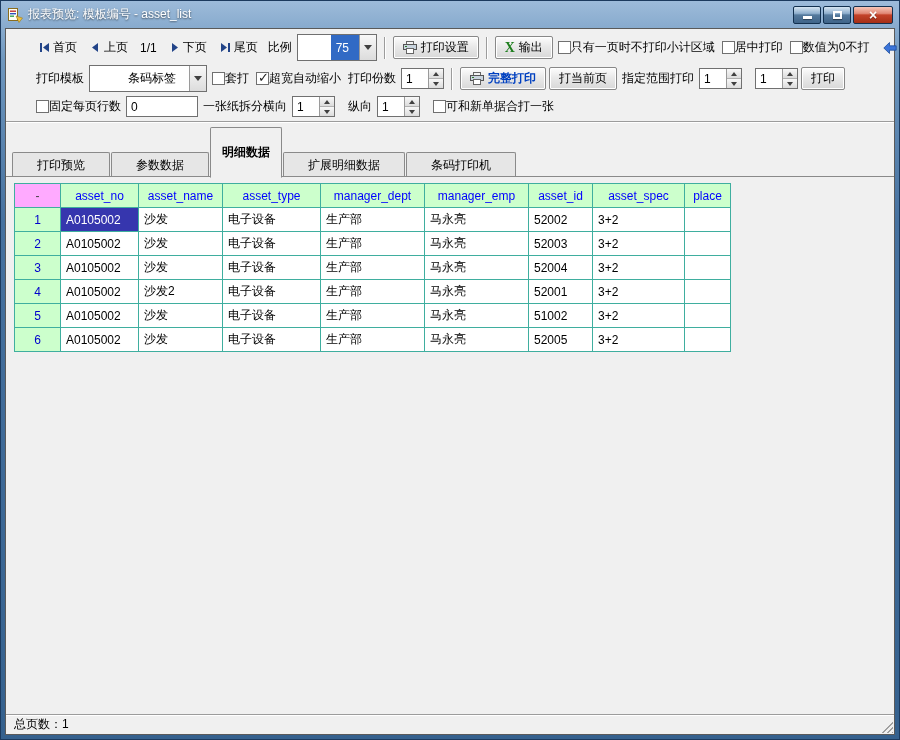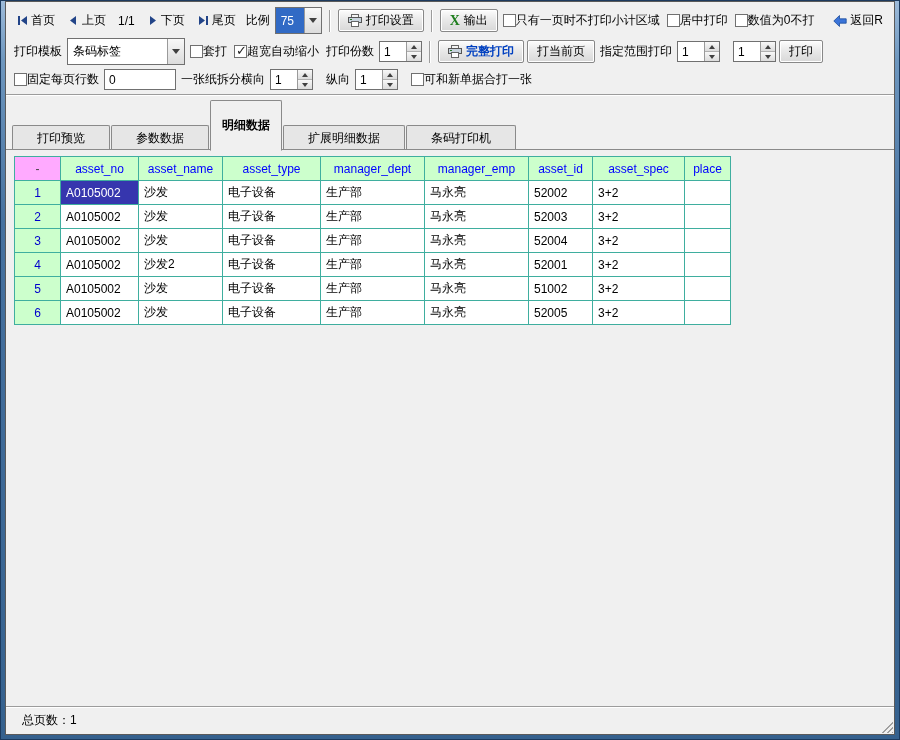--- a/index.html
+++ b/index.html
@@ -16,28 +16,28 @@
   .winbtns { display:flex; gap:2px; }
   .winbtn { width:28px; height:18px; border:1px solid #12304f; border-radius:2px; display:flex; align-items:center; justify-content:center;
     background:linear-gradient(180deg,#d6e5f2 0%, #8fafcd 40%, #54799c 50%, #3f6489 100%); }
   .winbtn.close { width:40px; background:linear-gradient(180deg,#f6c6b8 0%, #e18876 40%, #c3422a 50%, #a52e16 100%); }
   .glyph-min { width:9px; height:3px; background:#fff; margin-top:6px; box-shadow:0 1px 1px rgba(0,0,0,.4); }
   .glyph-max { width:9px; height:8px; border:2px solid #fff; box-shadow:0 1px 1px rgba(0,0,0,.4); }
   .glyph-close { color:#fff; font-size:14px; font-weight:bold; line-height:1; text-shadow:0 1px 1px rgba(0,0,0,.4); }
 
   .client { flex:1; min-height:0; background:#f0f0f0; border:1px solid #5a5a5a; display:flex; flex-direction:column; }
 
-  .tbar { display:flex; align-items:center; padding:2px 6px; gap:3px; flex:none; }
+  .tbar { display:flex; align-items:center; padding:2px 6px; gap:3px; flex:none;margin-left:22px; }
   .t1 { padding-top:5px; }
   .navbtn { display:flex; align-items:center; gap:3px; padding:2px 5px; white-space:nowrap; }
   .label { padding:0 2px; white-space:nowrap; }
   .pagenum { padding:0 4px; }
   .spacer { flex:1; }
 
-  .dd { display:inline-flex; align-items:stretch; height:27px; border:1px solid #707070; background:#fff; }
+  .dd { display:inline-flex; align-items:stretch; height:27px; border:1px solid #707070; background:#fff;padding-left:33px; }
   .dd-val { display:flex; align-items:center; padding:0 5px; min-width:28px; }
   .dd-val.sel { background:#316ac5; color:#fff; }
   .dd-wide { width:118px; }
   .dd-wide .dd-val { flex:1; }
   .dd-btn { width:17px; border-left:1px solid #9a9a9a; background:linear-gradient(#f8f8f8,#dcdcdc); display:flex; align-items:center; justify-content:center; }
   .tri { width:0; height:0; border-left:4px solid transparent; border-right:4px solid transparent; border-top:5px solid #404040; }
 
   .vsep { width:0; height:22px; border-left:1px solid #9c9c9c; border-right:1px solid #fff; margin:0 4px; }
   .hsep { height:2px; border-top:1px solid #9c9c9c; border-bottom:1px solid #fff; margin-top:2px; flex:none; }
 
@@ -67,33 +67,56 @@
   .content { flex:1; min-height:0; padding:6px 0 0 8px; overflow:hidden; }
 
   table.grid { border-collapse:collapse; table-layout:fixed; }
   .grid th,.grid td { border:1px solid var(--grid-border,#3fae9f); height:24px; padding:0 5px; white-space:nowrap; overflow:hidden; font-weight:normal; font-size:12px; }
   .grid thead th { background:var(--header-bg,#ccffcc); color:var(--header-text,#0000ff); text-align:center; }
   .grid th.corner { background:var(--corner-bg,#ffaaff); color:#444; }
   .grid td.rownum { background:var(--rownum-bg,#ccffcc); color:#0000cc; text-align:center; }
   .grid td.datacell { background:#ffffff; }
   .grid td.datacell.selected { background:var(--selected-bg,#3636ae); color:#fff; }
 
-  .statusbar { height:28px; border-top:1px solid #9c9c9c; box-shadow:inset 0 1px 0 #fff; display:flex; align-items:center; padding:0 16px; position:relative; background:#f0f0f0; flex:none; }
+  .statusbar { height:20px; border-top:1px solid #9c9c9c; box-shadow:inset 0 1px 0 #fff; display:flex; align-items:center; padding:0 8px; position:relative; background:#f0f0f0; flex:none; }
   .grip { position:absolute; right:1px; bottom:1px; width:13px; height:13px;
     background:repeating-linear-gradient(135deg,#a0a0a0 0,#a0a0a0 1px,transparent 1px,transparent 3.5px);
     clip-path:polygon(100% 0,100% 100%,0 100%); }
 
   .xlsicon { font-family:"Liberation Serif","DejaVu Serif",serif; font-weight:bold; color:#1e7e1e; font-size:14px; line-height:1; }
   .icn { display:inline-flex; align-items:center; }
 </style>
 </head>
 <body>
 
 <div class="window">
 
+  <div class="titlebar">
+    <span class="app-icon icn">
+      <svg width="16" height="16" viewBox="0 0 16 16">
+        <rect x="1.5" y="1.5" width="9" height="12" fill="#fffef2" stroke="#8a6d1e"></rect>
+        <rect x="3" y="3.5" width="6" height="1.4" fill="#c03030"></rect>
+        <rect x="3" y="6" width="6" height="1.4" fill="#3050c0"></rect>
+        <rect x="3" y="8.5" width="4" height="1.4" fill="#30a050"></rect>
+        <polygon points="9,9 15.5,11 12,15.5" fill="#f0c040" stroke="#9a7a16" stroke-width="0.6"></polygon>
+      </svg>
+    </span>
+    <span class="title-text">报表预览: 模板编号 - asset_list</span>
+    <div class="winbtns">
+      <div class="winbtn">
+          <span class="glyph-min"></span>
+        </div>
+      <div class="winbtn">
+          <span class="glyph-max"></span>
+        </div>
+      <div class="winbtn close">
+          <span class="glyph-close">×</span>
+        </div>
+    </div>
+  </div>
 
   <div class="client">
 
     <div class="tbar t1">
       <div class="navbtn">
         <span class="icn">
           <svg width="11" height="11" viewBox="0 0 11 11">
               <rect x="1" y="1" width="2" height="9" fill="#224488"></rect>
               <polygon points="10,1 4,5.5 10,10" fill="#224488"></polygon>
             </svg>

